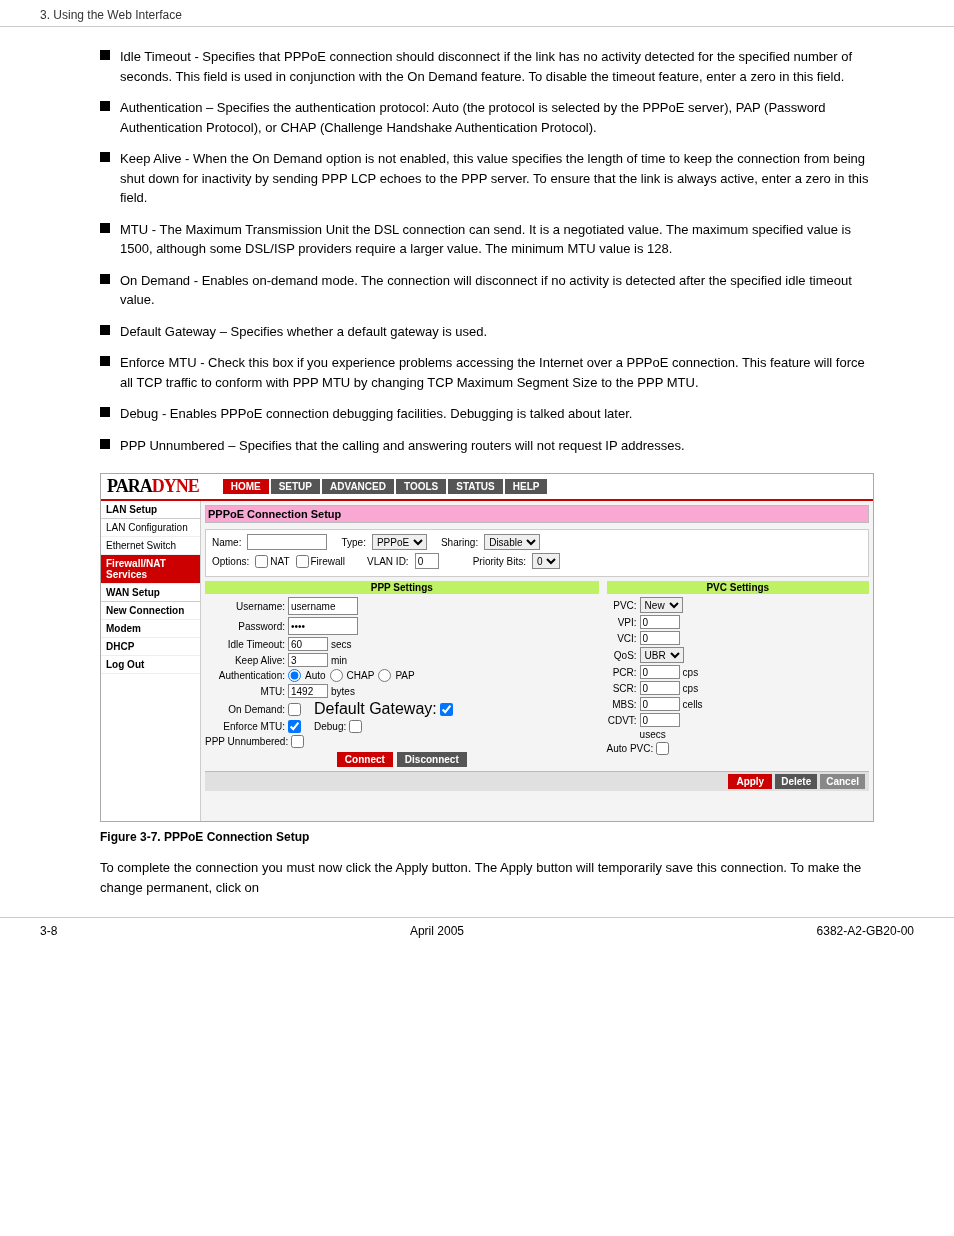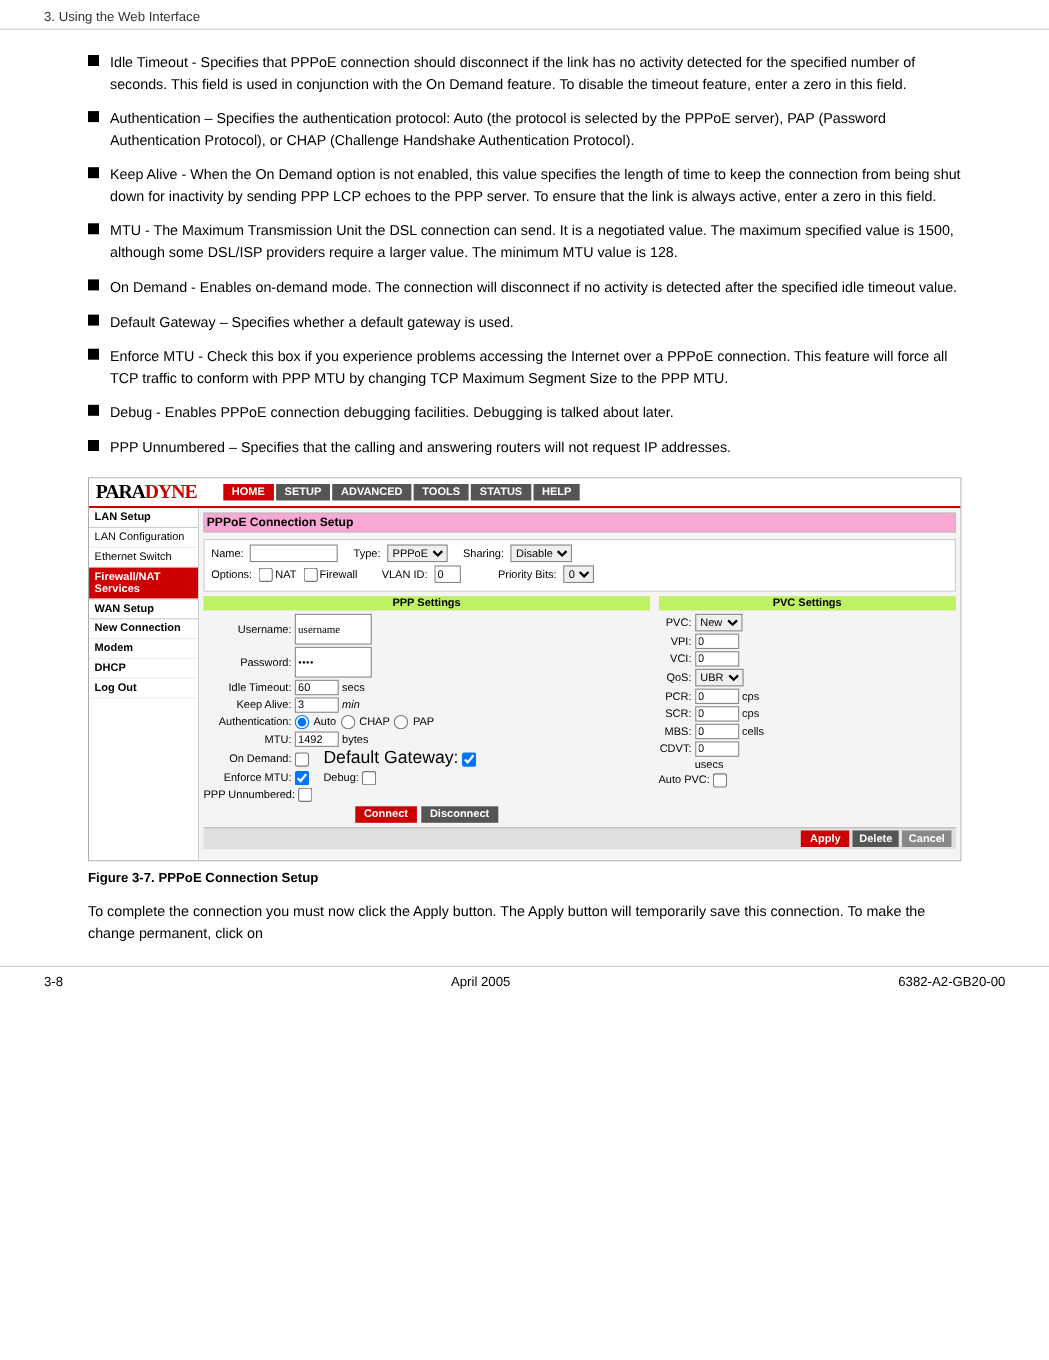--- a/index.html
+++ b/index.html
@@ -16,21 +16,21 @@
     
     .page-header {
       padding: 8px 40px 4px 40px;
       font-size: 12px;
       color: #333;
       border-bottom: 1px solid #ccc;
     }
 
     
     .main-content {
-      padding: 20px 80px 20px 80px;
+      padding: 20px 80px 20px 100px;
     }
 
     
     .bullet-list {
       list-style: none;
       margin-bottom: 10px;
     }
     .bullet-list li {
       display: flex;
       align-items: flex-start;
@@ -217,23 +217,22 @@
       font-size: 10px;
       padding: 1px 2px;
       border: 1px solid #888;
       height: 14px;
       width: 40px;
     }
     .medium-input {
       font-size: 10px;
       padding: 1px 2px;
       border: 1px solid #888;
-      height: 28px;
+      height: 18px;
       width: 70px;
-      font-family: Liberation Serif, serif;
     }
 
     
     .radio-group {
       display: flex;
       align-items: center;
       gap: 4px;
       font-size: 10px;
     }
 
@@ -459,21 +458,21 @@
               <input type="password" class="medium-input" value="****" style="">
             </div>
             <div class="settings-row">
               <span class="settings-label">Idle Timeout:</span>
               <input type="text" class="small-input" value="60" style="">
               <span style="font-size:10px;">secs</span>
             </div>
             <div class="settings-row">
               <span class="settings-label">Keep Alive:</span>
               <input type="text" class="small-input" value="3" style="">
-              <span style="font-size:10px;font-style:italic;">min</span>
+              <span style="font-size:10px;">min</span>
             </div>
             <div class="settings-row">
               <span class="settings-label">Authentication:</span>
               <div class="radio-group">
                 <input type="radio" name="auth" checked="" style="">
                 <span>Auto</span>
                 <input type="radio" name="auth" style="">
                 <span>CHAP</span>
                 <input type="radio" name="auth" style="">
                 <span>PAP</span>

